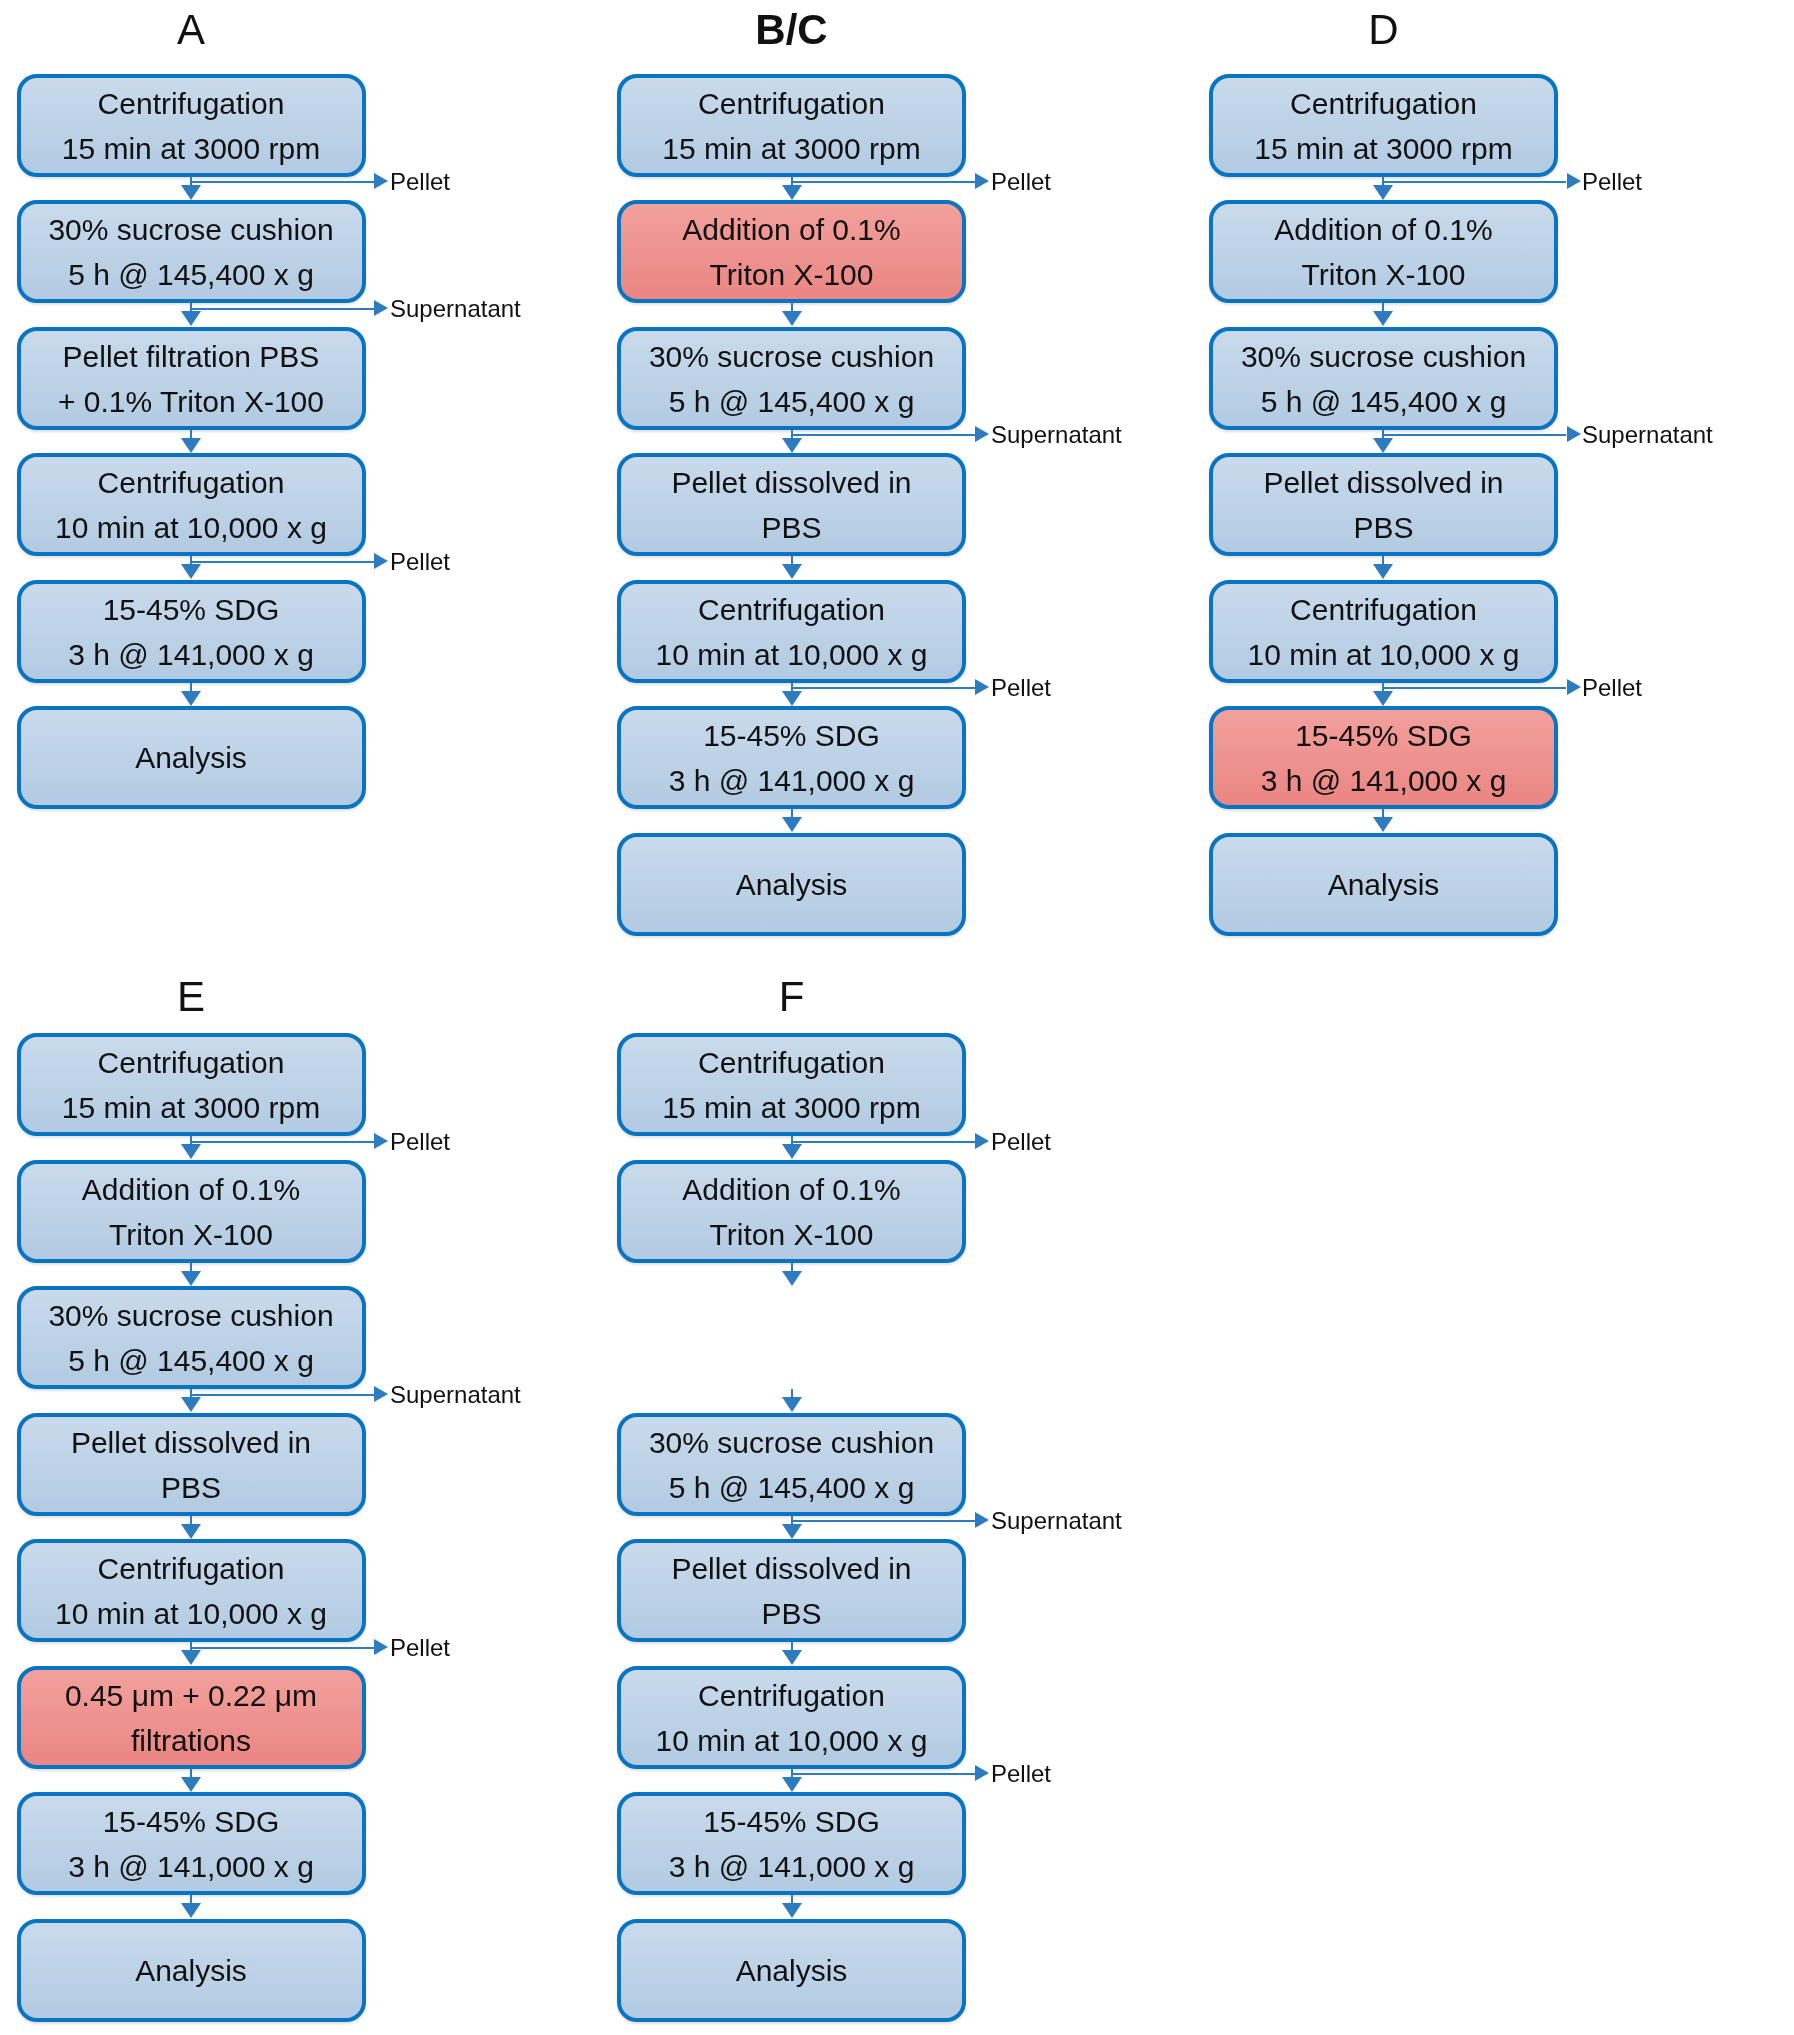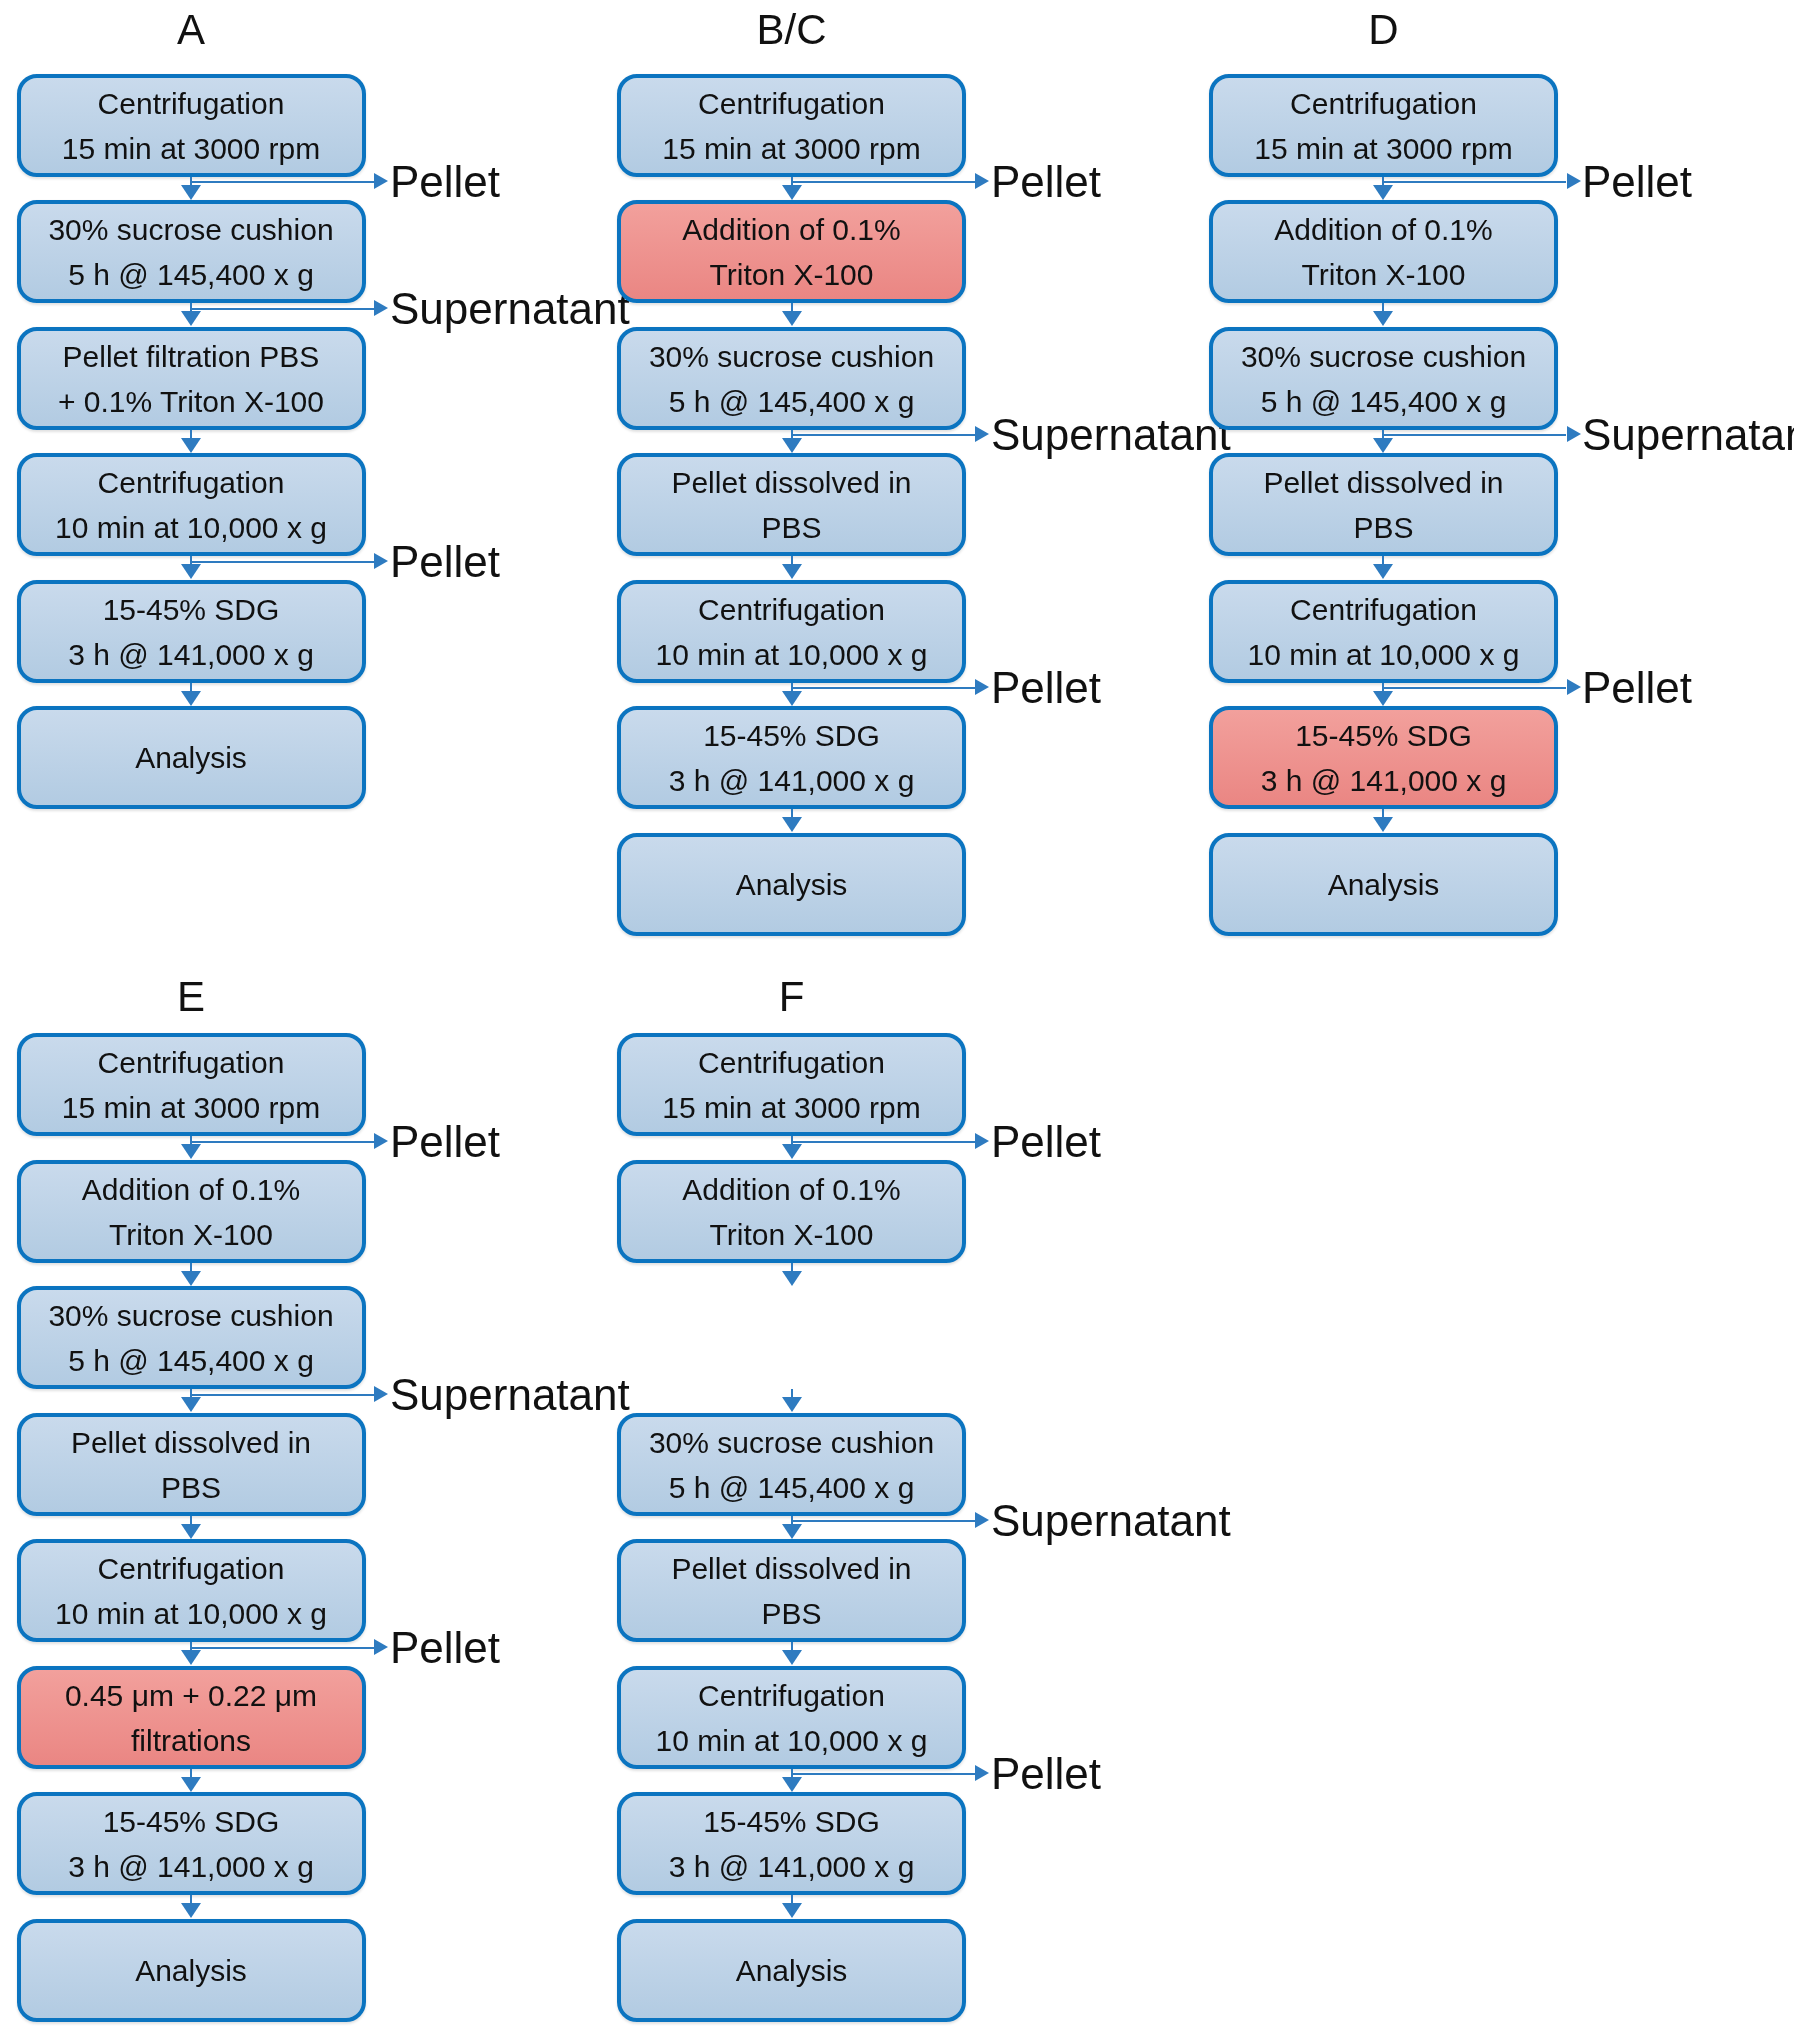--- a/index.html
+++ b/index.html
@@ -66,21 +66,21 @@
   }
   .h-tri{
     position:absolute;
     width:0;height:0;
     border-top:8.7px solid transparent;
     border-bottom:8.7px solid transparent;
     border-left:14px solid var(--arrow);
   }
   .branch-label{
     position:absolute;
-    font-size:44px;
+    font-size:24px;
     line-height:37px;
     white-space:nowrap;
     color:var(--text);
   }
 </style>
 </head>
 <body>
 
 <div id="canvas">
     <div class="col-title" style="left: 16.5px; top: 6px; width: 349px;">A</div>
@@ -119,21 +119,21 @@
     <div class="branch-label" style="left: 390px; top: 543px;">Pellet</div>
     <div class="fc-box blue" style="left: 16.5px; top: 580px; width: 349px; height: 103px;">
       <div class="box-line">15-45% SDG</div>
       <div class="box-line">3 h @ 141,000 x g</div>
     </div>
     <div class="v-line" style="left: 190px; top: 683px; height: 9.5px;"></div>
     <div class="v-tri" style="left: 181px; top: 691px;"></div>
     <div class="fc-box blue" style="left: 16.5px; top: 706px; width: 349px; height: 103px;">
       <div class="box-line">Analysis</div>
     </div>
-    <div class="col-title" style="left: 617px; top: 6px; width: 349px;">B/C</div>
+    <div class="col-title" style="left: 617px; top: 6px; width: 349px; font-weight: bold;">B/C</div>
     <div class="fc-box blue" style="left: 617px; top: 74px; width: 349px; height: 103px;">
       <div class="box-line">Centrifugation</div>
       <div class="box-line">15 min at 3000 rpm</div>
     </div>
     <div class="v-line" style="left: 791px; top: 177px; height: 9.5px;"></div>
     <div class="v-tri" style="left: 782px; top: 185px;"></div>
     <div class="h-line" style="left: 792px; top: 181px; width: 183px;"></div>
     <div class="h-tri" style="left: 975px; top: 173px;"></div>
     <div class="branch-label" style="left: 991px; top: 163px;">Pellet</div>
     <div class="fc-box red" style="left: 617px; top: 200px; width: 349px; height: 103px;">

